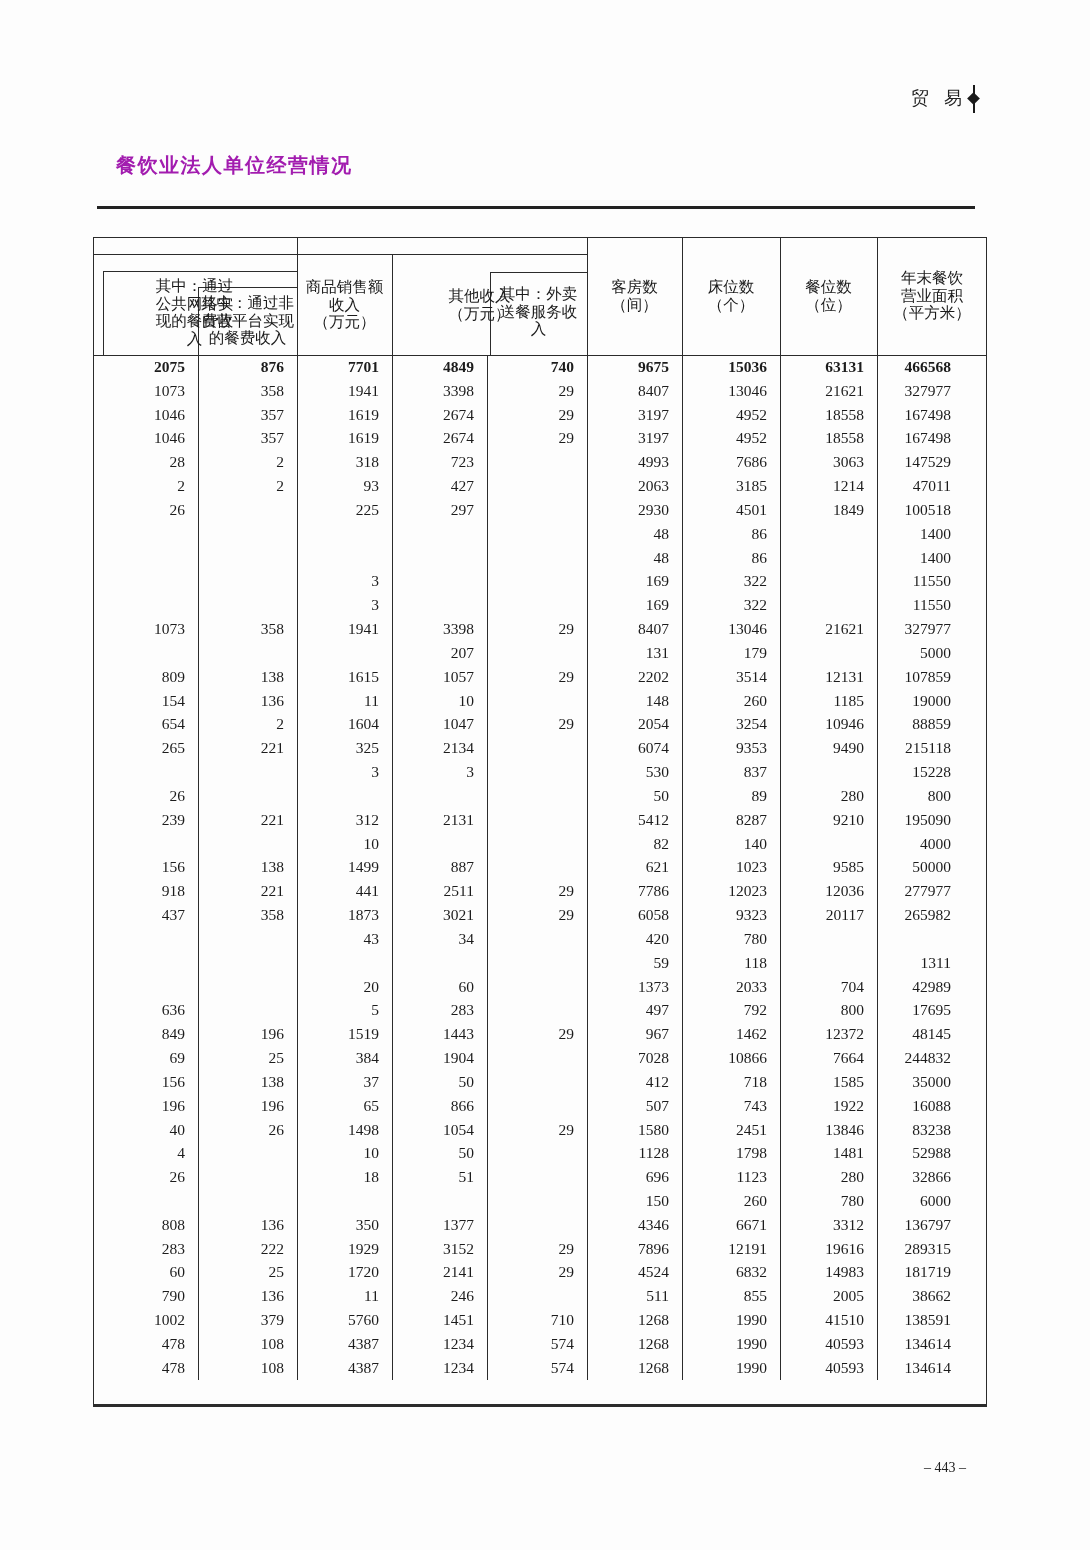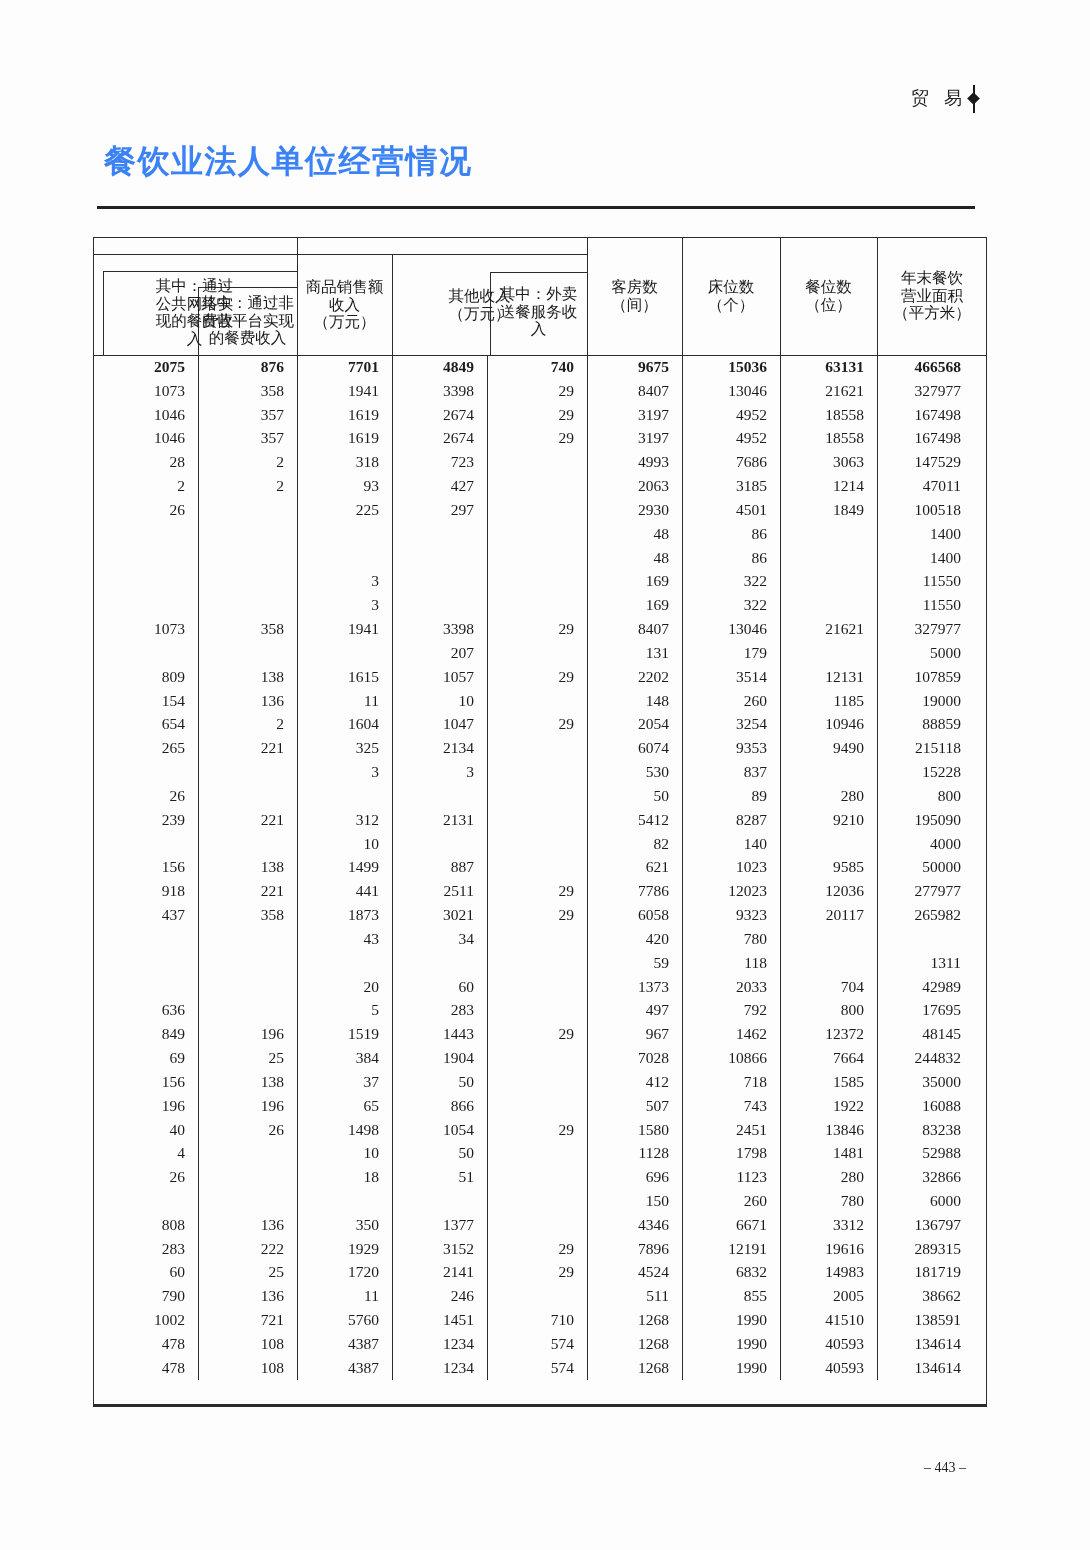--- a/index.html
+++ b/index.html
@@ -13,22 +13,22 @@
     overflow:hidden;
   }
   .corner{
     position:absolute;left:911px;top:86px;
     font-size:18px;letter-spacing:15px;color:#222;
   }
   .corner-mark{position:absolute;left:968px;top:85px;width:12px;height:28px;}
   .corner-mark .dline{position:absolute;left:5px;top:0;width:1.5px;height:28px;background:#1a1a1a;}
   .corner-mark .dsq{position:absolute;left:1px;top:9px;width:9px;height:9px;background:#1a1a1a;transform:rotate(45deg);}
   .title{
-    position:absolute;left:100px;top:136px;margin:4px;
-    font-size:32px;font-weight:700;letter-spacing:1.5px;color:#3b82f6;
+    position:absolute;left:100px;top:136px;margin:16px;
+    font-size:20px;font-weight:700;letter-spacing:1.5px;color:#a21caf;
   }
   .rule{position:absolute;left:97px;top:206px;width:878px;height:3.2px;background:#222;}
   .hl,.vl{position:absolute;background:#2b2b2b;}
   .hl{height:1.2px;}
   .vl{width:1.2px;}
   .hl.thick{height:2.6px;}
   .hcell{
     position:absolute;
     font-size:15.5px;line-height:17.5px;
     text-align:center;white-space:pre-line;color:#1a1a1a;
@@ -39,21 +39,21 @@
   .tcell{
     box-sizing:border-box;
     height:23.84px;line-height:23.84px;
     font-size:15.5px;text-align:right;
     padding-right:13px;color:#1c1c1c;
     overflow:hidden;
   }
   .tcell + .tcell{border-left:1px solid #2b2b2b;}
   .c0{width:105px;} .c1{width:99px;} .c2{width:95px;} .c3{width:95px;}
   .c4{width:100px;} .c5{width:95px;} .c6{width:98px;} .c7{width:97px;}
-  .c8{width:110px;padding-right:26px;}
+  .c8{width:110px;padding-right:36px;}
   .pagenum{
     position:absolute;left:895px;top:1460px;width:100px;
     text-align:center;font-size:14px;color:#222;
   }
 </style>
 </head>
 <body>
 
 <div class="page">
 
@@ -547,21 +547,21 @@
         <div class="tcell c2">11</div>
         <div class="tcell c3">246</div>
         <div class="tcell c4"></div>
         <div class="tcell c5">511</div>
         <div class="tcell c6">855</div>
         <div class="tcell c7">2005</div>
         <div class="tcell c8">38662</div>
       </div>
       <div class="trow">
         <div class="tcell c0">1002</div>
-        <div class="tcell c1">721</div>
+        <div class="tcell c1">379</div>
         <div class="tcell c2">5760</div>
         <div class="tcell c3">1451</div>
         <div class="tcell c4">710</div>
         <div class="tcell c5">1268</div>
         <div class="tcell c6">1990</div>
         <div class="tcell c7">41510</div>
         <div class="tcell c8">138591</div>
       </div>
       <div class="trow">
         <div class="tcell c0">478</div>

